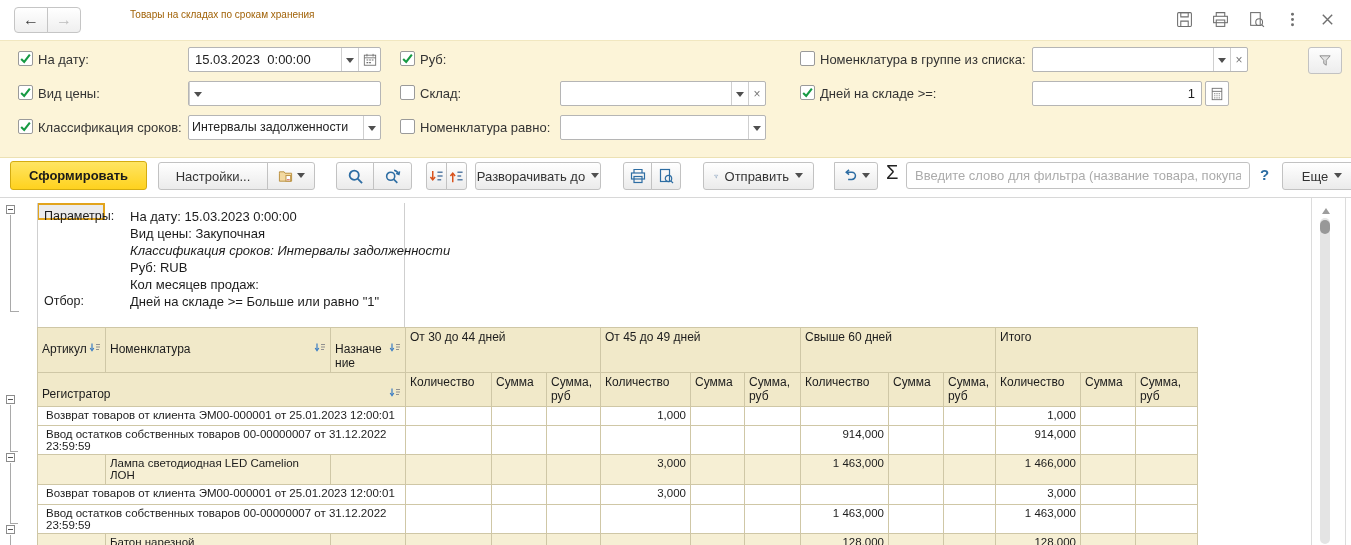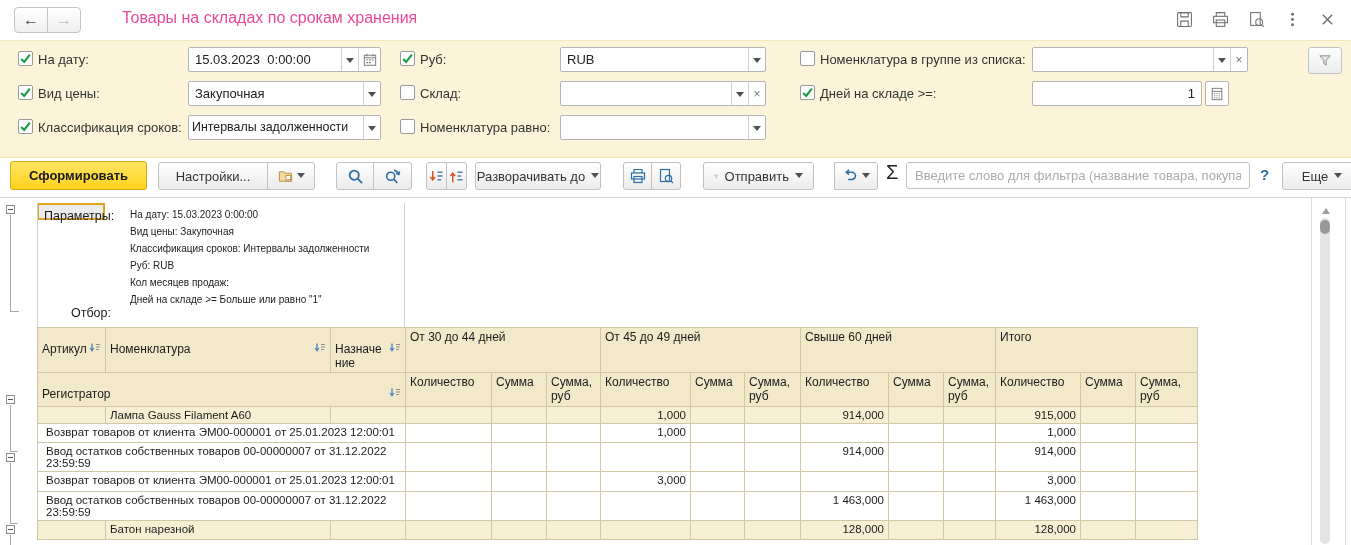--- a/index.html
+++ b/index.html
@@ -7,21 +7,21 @@
   body { position:relative; font-family:"Liberation Sans",sans-serif; font-size:13px;
          color:#333; background:#fff; overflow:hidden; }
 
   
   .titlebar { position:absolute; left:0; top:0; width:1351px; height:40px; background:#fff; }
   .navgrp { position:absolute; left:14px; top:7px; display:flex; }
   .navbtn { width:34px; height:26px; border:1px solid #c5c5c5; background:linear-gradient(#fff,#efefef);
             font-size:16px; color:#3f3f3f; display:flex; align-items:center; justify-content:center; }
   .navbtn.first { border-radius:4px 0 0 4px; }
   .navbtn.last  { border-radius:0 4px 4px 0; margin-left:-1px; color:#bdbdbd; }
-  .title { position:absolute; left:122px; top:9px; font-size:16px; color:#ec4899; white-space:nowrap; }
+  .title { position:absolute; left:130px; top:9px; font-size:10px; color:#a16207; white-space:nowrap; }
   .winicons { position:absolute; right:16px; top:11px; display:flex; gap:19px; align-items:center; }
   .iconbtn { background:none; border:none; display:flex; align-items:center; cursor:pointer; }
 
   
   .filterpanel { position:absolute; left:0; top:40px; width:1351px; height:118px;
                  background:#fcf4d8; border-top:1px solid #f1e7c0; border-bottom:1px solid #ece1b4; }
   .cb { position:absolute; width:15px; height:15px; background:#fff; border:1px solid #9a9a9a;
         border-radius:2px; display:flex; align-items:center; justify-content:center; }
   .flabel { position:absolute; color:#333; white-space:nowrap; }
   .field { position:absolute; height:25px; background:#fff; border:1px solid #b5b5b5; border-radius:2px;
@@ -58,21 +58,21 @@
   .qmark { position:absolute; left:1260px; top:8px; color:#2d6da3; font-weight:bold; font-size:15px; }
   .sigma { position:absolute; left:886px; top:3px; font-size:20px; color:#222; }
 
   
   .report { position:absolute; left:0; top:197px; width:1351px; height:348px; background:#fff;
             border-top:1px solid #d8d8d8; }
   .vline { position:absolute; width:1px; background:#cfcfcf; }
   .selcell { position:absolute; left:37px; top:5px; width:68px; height:17px;
              background:#ebebeb; border:2px solid #e2a41c; }
   .plabel { position:absolute; font-size:12.5px; color:#1c1c1c; }
-  .pline  { position:absolute; font-size:10px; color:#1c1c1c; white-space:nowrap; }
+  .pline  { position:absolute; font-size:13px; color:#1c1c1c; white-space:nowrap; }
 
   .ptable { position:absolute; left:37px; top:129px; border-collapse:collapse; table-layout:fixed;
             font-size:11.5px; color:#1c1c1c; }
   .ptable th, .ptable td { border:1px solid #cfc7a6; vertical-align:top; overflow:hidden; }
   .ptable th { background:#f1e9c9; font-weight:normal; text-align:left; font-size:12px; padding:2px 4px; }
   .th-flex { display:flex; justify-content:space-between; align-items:flex-start; gap:2px;margin-top:12px; }
   .wrapany { overflow-wrap:anywhere; }
   .ptable td { padding:2px 4px; background:#fff; }
   tr.grow td { background:#f6efd4; }
   td.num { text-align:right; white-space:nowrap; }
@@ -174,21 +174,20 @@
     </span>
   </div>
 
   <div class="cb" style="left:18px;top:44px;">
     <svg width="13" height="13" viewBox="0 0 15 15">
         <path d="M2.5 8l3.5 3.5L12.5 3" stroke="#169a43" stroke-width="2.4" fill="none"></path>
       </svg>
     </div>
   <div class="flabel" style="left:38px;top:45px;">Вид цены:</div>
   <div class="field" style="left:188px;top:40px;width:193px;">
-    <span class="ftext">Закупочная</span>
     <span class="seg">
         <i class="caret"></i>
       </span>
   </div>
 
   <div class="cb" style="left:18px;top:78px;">
     <svg width="13" height="13" viewBox="0 0 15 15">
         <path d="M2.5 8l3.5 3.5L12.5 3" stroke="#169a43" stroke-width="2.4" fill="none"></path>
       </svg>
     </div>
@@ -199,26 +198,20 @@
         <i class="caret"></i>
       </span>
   </div>
 
   <div class="cb" style="left:400px;top:10px;">
     <svg width="13" height="13" viewBox="0 0 15 15">
         <path d="M2.5 8l3.5 3.5L12.5 3" stroke="#169a43" stroke-width="2.4" fill="none"></path>
       </svg>
     </div>
   <div class="flabel" style="left:420px;top:11px;">Руб:</div>
-  <div class="field" style="left:560px;top:6px;width:206px;">
-    <span class="ftext">RUB</span>
-    <span class="seg">
-        <i class="caret"></i>
-      </span>
-  </div>
 
   <div class="cb" style="left:400px;top:44px;"></div>
   <div class="flabel" style="left:420px;top:45px;">Склад:</div>
   <div class="field" style="left:560px;top:40px;width:206px;">
     <span class="ftext"></span>
     <span class="seg">
         <i class="caret"></i>
       </span>
     <span class="seg">
         <span class="xmark">×</span>
@@ -407,24 +400,24 @@
   <div class="gbox" style="left:6px;top:327px;"></div>
   <div class="gline" style="left:10px;top:337px;height:11px;"></div>
 
   <div class="selcell"></div>
   <div class="vline" style="left:37px;top:5px;height:124px;"></div>
   <div class="vline" style="left:404px;top:5px;height:124px;"></div>
 
   <div class="plabel" style="left:44px;top:11px;">Параметры:</div>
   <div class="pline" style="left:130px;top:11px;">На дату: 15.03.2023 0:00:00</div>
   <div class="pline" style="left:130px;top:28px;">Вид цены: Закупочная</div>
-  <div class="pline" style="left:130px;top:45px;">Классификация сроков: Интервалы задолженности</div>
+  <div class="pline" style="left:130px;top:45px;font-style:italic;">Классификация сроков: Интервалы задолженности</div>
   <div class="pline" style="left:130px;top:62px;">Руб: RUB</div>
   <div class="pline" style="left:130px;top:79px;">Кол месяцев продаж:</div>
-  <div class="plabel" style="left:44px;top:108px;margin-left:27px;">Отбор:</div>
+  <div class="plabel" style="left:44px;top:96px;">Отбор:</div>
   <div class="pline" style="left:130px;top:96px;">Дней на складе &gt;= Больше или равно "1"</div>
 
   <table class="ptable">
     <colgroup>
       <col style="width:68px;">
         <col style="width:225px;">
         <col style="width:75px;">
       <col style="width:86px;">
         <col style="width:55px;">
         <col style="width:54px;">
@@ -501,37 +494,20 @@
       <th><span>Сумма</span></th>
       <th><span>Сумма, руб</span></th>
       <th><span>Количество</span></th>
       <th><span>Сумма</span></th>
       <th><span>Сумма, руб</span></th>
       <th><span>Количество</span></th>
       <th><span>Сумма</span></th>
       <th><span>Сумма, руб</span></th>
     </tr>
 
-    <tr class="grow" style="height:17px;">
-      <td></td>
-      <td>Лампа Gauss Filament A60</td>
-      <td></td>
-      <td class="num"></td>
-          <td></td>
-          <td></td>
-      <td class="num">1,000</td>
-          <td></td>
-          <td></td>
-      <td class="num">914,000</td>
-          <td></td>
-          <td></td>
-      <td class="num">915,000</td>
-          <td></td>
-          <td></td>
-    </tr>
     <tr style="height:19px;">
       <td colspan="3" class="reg">Возврат товаров от клиента ЭМ00-000001 от 25.01.2023 12:00:01</td>
       <td></td>
           <td></td>
           <td></td>
       <td class="num">1,000</td>
           <td></td>
           <td></td>
       <td></td>
           <td></td>
@@ -545,20 +521,37 @@
       <td></td>
           <td></td>
           <td></td>
       <td></td>
           <td></td>
           <td></td>
       <td class="num">914,000</td>
           <td></td>
           <td></td>
       <td class="num">914,000</td>
+          <td></td>
+          <td></td>
+    </tr>
+    <tr class="grow" style="height:30px;">
+      <td></td>
+      <td>Лампа светодиодная LED Camelion ЛОН</td>
+      <td></td>
+      <td></td>
+          <td></td>
+          <td></td>
+      <td class="num">3,000</td>
+          <td></td>
+          <td></td>
+      <td class="num">1 463,000</td>
+          <td></td>
+          <td></td>
+      <td class="num">1 466,000</td>
           <td></td>
           <td></td>
     </tr>
     <tr style="height:20px;">
       <td colspan="3" class="reg">Возврат товаров от клиента ЭМ00-000001 от 25.01.2023 12:00:01</td>
       <td></td>
           <td></td>
           <td></td>
       <td class="num">3,000</td>
           <td></td>

